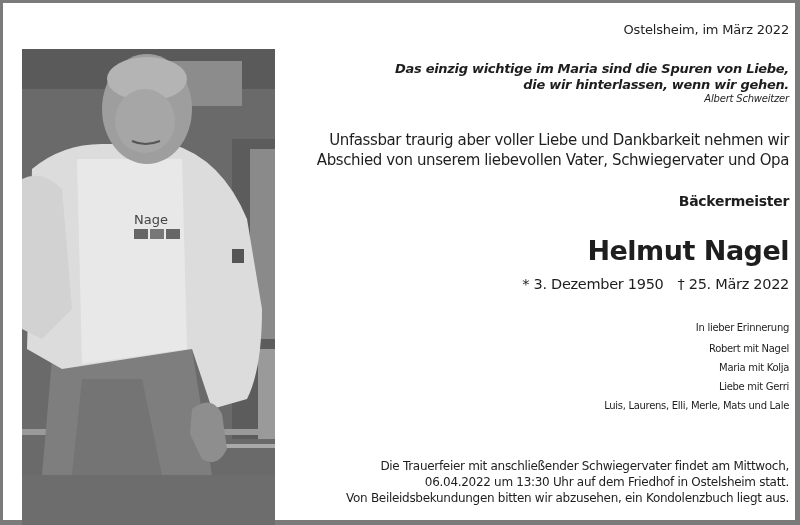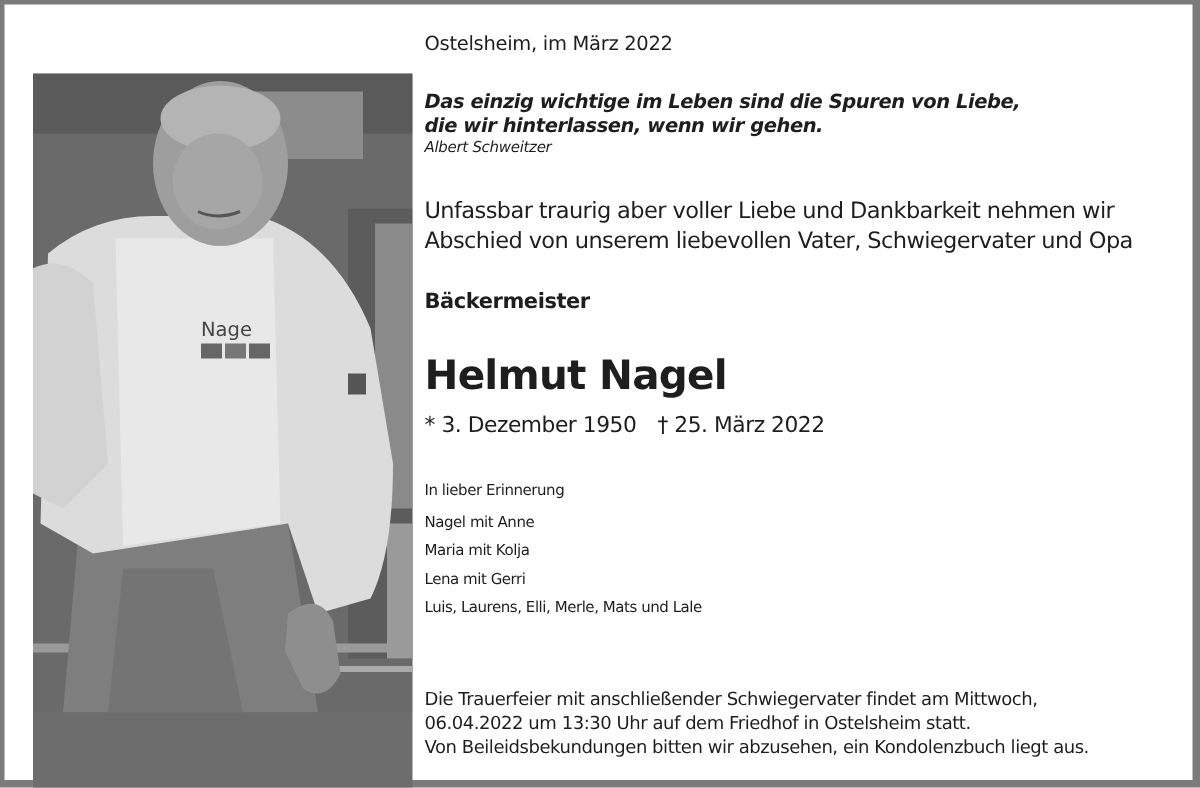--- a/index.html
+++ b/index.html
@@ -13,21 +13,21 @@
   .page {
     position: absolute; left: 3px; top: 3px; width: 792px; height: 517px;
     background: #ffffff;
   }
   .photo {
     position: absolute; left: 19px; top: 46px; width: 253px; height: 524px;
     background: #6d6d6d; overflow: hidden;
   }
   .photo svg { display: block; }
   .txt {
-    position: absolute; left: 280px; width: 506px; text-align: left;
+    position: absolute; left: 280px; width: 506px; text-align: right;
     white-space: nowrap;
   }
   .place { top: 19px; font-size: 13px; letter-spacing: -0.2px; }
   .quote { top: 58px; font-size: 13px; font-weight: bold; font-style: italic; line-height: 16px; letter-spacing: -0.3px; }
   .author { top: 90px; font-size: 10px; font-style: italic; letter-spacing: -0.2px; }
   .intro { top: 127px; font-size: 15px; line-height: 20px; letter-spacing: -0.4px; }
   .title { top: 190px; font-size: 14px; font-weight: bold; letter-spacing: -0.3px; }
   .name { top: 232px; font-size: 27px; font-weight: bold; letter-spacing: -0.5px; }
   .dates { top: 273px; font-size: 14.5px; letter-spacing: -0.3px; }
   .dates .gap { display: inline-block; width: 14px; }
@@ -73,43 +73,43 @@
 
       <rect x="210" y="200" width="12" height="14" fill="#555"></rect>
 
       <path d="M170 360 Q190 345 200 365 L205 400 Q195 420 180 410 L168 385 Z" fill="#8e8e8e"></path>
     </svg>
   </div>
 
   <div class="txt place">Ostelsheim, im März 2022</div>
 
   <div class="txt quote">
-    <div>Das einzig wichtige im Leben sind die Spuren von Liebe,</div>
+    <div>Das einzig wichtige im Maria sind die Spuren von Liebe,</div>
     <div>die wir hinterlassen, wenn wir gehen.</div>
   </div>
   <div class="txt author">Albert Schweitzer</div>
 
   <div class="txt intro">
     <div>Unfassbar traurig aber voller Liebe und Dankbarkeit nehmen wir</div>
     <div>Abschied von unserem liebevollen Vater, Schwiegervater und Opa</div>
   </div>
 
   <div class="txt title">Bäckermeister</div>
 
   <div class="txt name">Helmut Nagel</div>
 
   <div class="txt dates">
     <span>* 3. Dezember 1950</span><span class="gap"></span><span>† 25. März 2022</span>
   </div>
 
   <div class="txt memory">
     <div>In lieber Erinnerung</div>
-    <div>Nagel mit Anne</div>
+    <div>Robert mit Nagel</div>
     <div>Maria mit Kolja</div>
-    <div>Lena mit Gerri</div>
+    <div>Liebe mit Gerri</div>
     <div>Luis, Laurens, Elli, Merle, Mats und Lale</div>
   </div>
 
   <div class="txt ceremony">
     <div>Die Trauerfeier mit anschließender Schwiegervater findet am Mittwoch,</div>
     <div>06.04.2022 um 13:30 Uhr auf dem Friedhof in Ostelsheim statt.</div>
     <div>Von Beileidsbekundungen bitten wir abzusehen, ein Kondolenzbuch liegt aus.</div>
   </div>
 </div>
 

